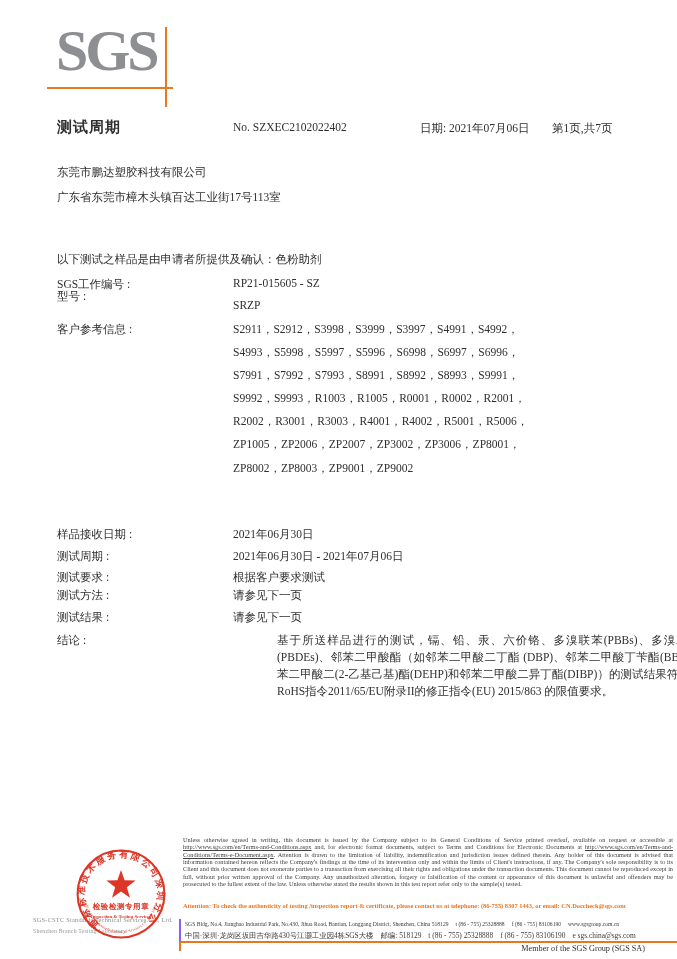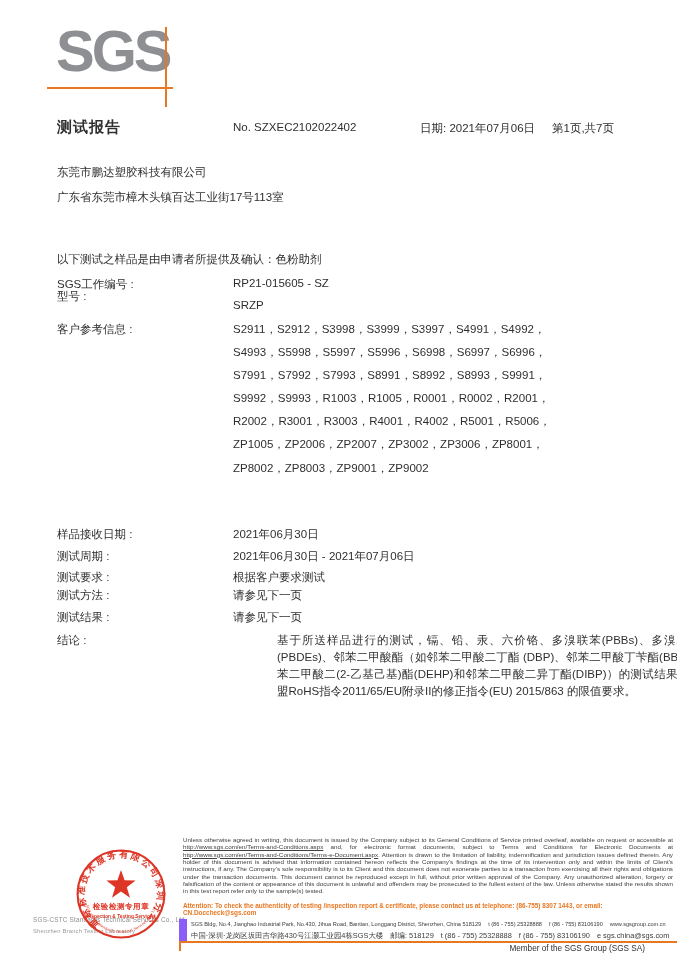--- a/index.html
+++ b/index.html
@@ -1,19 +1,19 @@
 <!DOCTYPE html>
 <html><head>
 <meta charset="utf-8">
 <style>
   html,body{margin:0;padding:0;background:#e8e8e8;}
   .page{
     position:relative; width:677px; height:959px; margin:0 auto;
     background:#ffffff; overflow:hidden;
-    font-family:Liberation Sans, sans-serif;
+    font-family:Liberation Serif, serif;
     color:#2f2f2f;
   }
   .abs{position:absolute;}
   
   .logo-text{left:56px; top:22px; font-size:58px; font-weight:800; letter-spacing:-3px; color:#8e8f92; line-height:1;}
   .logo-vline{left:165px; top:27px; width:2px; height:80px; background:#e87722;}
   .logo-hline{left:47px; top:87px; width:126px; height:2px; background:#e87722;}
   
   .title{left:57px; top:118px; font-size:15px; font-weight:bold; letter-spacing:1px;}
   .repno{left:233px; top:121px; font-size:11.5px;}
@@ -28,21 +28,21 @@
   .val{left:233px; font-size:11.5px;}
   .codes div{line-height:23.1px;}
   .codes{top:318px;}
   .conc{width:436px; line-height:17px; text-align:justify;margin-left:44px;}
   
   .footer-company{left:33px; top:916px; font-size:6.4px; color:#8f8f8f; letter-spacing:0.2px;}
   .footer-branch{left:33px; top:928px; font-size:5.8px; color:#9a9a9a; letter-spacing:0.2px;}
   .legal{left:183px; top:836px; width:490px; font-size:6.25px; line-height:7.35px; color:#404040; text-align:justify;}
   .legal .u{text-decoration:underline;}
   .attention{left:183px; top:902px; width:490px; font-size:6.4px; line-height:7.4px; font-weight:bold; color:#e87722;}
-  .addr-block{left:179px; top:919px; width:498px; border-left:8px solid #8b5cf6; padding-left:4px; box-sizing:border-box;}
+  .addr-block{left:179px; top:919px; width:498px; border-left:2px solid #8b5cf6; padding-left:4px; box-sizing:border-box;}
   .addr-row-en{font-size:5.6px; color:#3c3c3c; line-height:11px; white-space:nowrap;}
   .addr-row-cn{font-size:7.4px; color:#3c3c3c; line-height:11px; white-space:nowrap;}
   .addr-row-en span, .addr-row-cn span{margin-right:7px;}
   .footer-rule{left:179px; top:941px; width:498px; height:2px; background:#e87722;}
   .footer-vtick{left:179px; top:941px; width:2px; height:10px; background:#e87722;}
   .member{right:32px; top:944px; font-size:8.2px; color:#2f2f2f;}
   
   .stamp{left:66px; top:847px; width:110px; height:94px;}
   .stamp text{fill:#dd3526;}
   .ringT{font-size:9px; letter-spacing:2.1px; font-weight:bold;}
@@ -52,21 +52,21 @@
 </style>
 </head>
 <body>
 
 <div class="page">
 
   <div class="abs logo-text">SGS</div>
   <div class="abs logo-vline"></div>
   <div class="abs logo-hline"></div>
 
-  <div class="abs title">测试报告</div>
+  <div class="abs title">测试周期</div>
   <div class="abs repno">No. SZXEC2102022402</div>
   <div class="abs repdate">日期: 2021年07月06日</div>
   <div class="abs pageinfo">第1页,共7页</div>
 
   <div class="abs company">东莞市鹏达塑胶科技有限公司</div>
   <div class="abs addr">广东省东莞市樟木头镇百达工业街17号113室</div>
 
   <div class="abs intro">以下测试之样品是由申请者所提供及确认：色粉助剂</div>
 
   <div class="abs lbl" style="top:277px">SGS工作编号 :</div>

